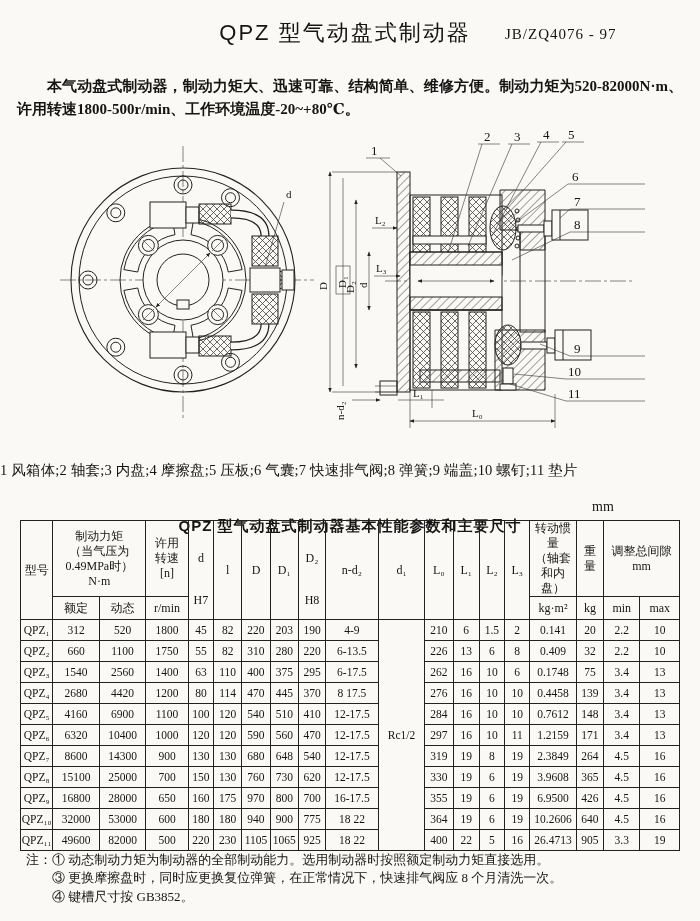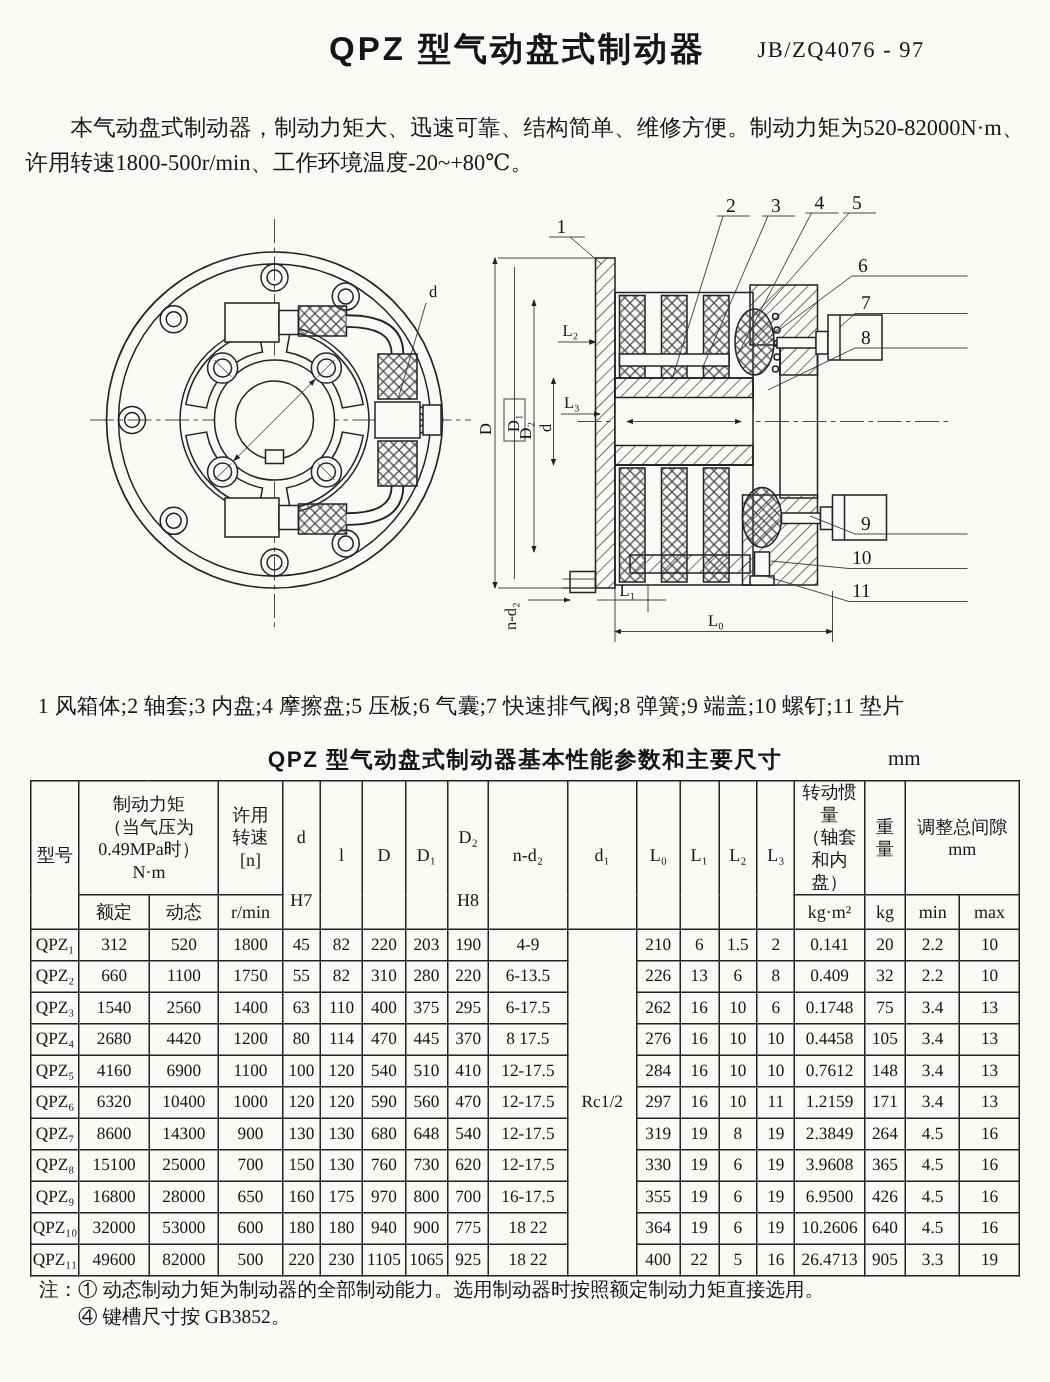--- a/index.html
+++ b/index.html
@@ -3,37 +3,37 @@
 <meta charset="utf-8">
 <style>
   html,body{margin:0;padding:0;}
   .page{
     position:relative; width:700px; height:921px;
     background:#faf9f5; color:#151515; overflow:hidden;
     font-family:"Liberation Serif","DejaVu Serif",serif;
   }
   .doc-title{
     position:absolute; top:18px; left:150px; width:390px;
-    text-align:center; font-size:22px; font-weight:bold; letter-spacing:2px;
+    text-align:center; font-size:22px; font-weight:normal; letter-spacing:2px;
     font-family:"Liberation Sans","DejaVu Sans",sans-serif;
   }
   .std-code{
     position:absolute; top:26px; left:505px; font-size:15px; letter-spacing:1px;
   }
   .intro{
     position:absolute; top:60px; left:17px; width:666px;
-    font-size:15px; line-height:1.55; text-align:justify; text-indent:2em;
+    font-size:15px; line-height:1.55; text-align:justify; text-indent:2em;font-weight:bold;
   }
   .figure-svg{ position:absolute; top:118px; left:0; }
   .parts-line{
     position:absolute; top:461px; left:0; width:628px;
-    text-align:center; font-size:14.5px; letter-spacing:0.2px;
+    font-size:14.5px; letter-spacing:0.2px;
   }
   .tbl-title{
-    position:absolute; top:497px; left:70px; width:560px; text-align:center;
+    position:absolute; top:517px; left:70px; width:560px; text-align:center;
     font-size:15px; font-weight:bold; letter-spacing:1px;
     font-family:"Liberation Sans","DejaVu Sans",sans-serif;
   }
   .tbl-unit{ position:absolute; top:499px; left:592px; font-size:14px; }
   table.spec{
     position:absolute; top:520px; left:20px; width:660px;
     border-collapse:collapse; table-layout:fixed;
     font-size:12px; line-height:1.25;
   }
   table.spec th, table.spec td{
@@ -430,21 +430,21 @@
           <td>114</td>
           <td>470</td>
           <td>445</td>
           <td>370</td>
           <td>8  17.5</td>
           <td>276</td>
           <td>16</td>
           <td>10</td>
           <td>10</td>
           <td>0.4458</td>
-          <td>105</td>
+          <td>139</td>
           <td>3.4</td>
           <td>13</td>
         </tr>
         <tr>
           <td>QPZ₅</td>
           <td>4160</td>
           <td>6900</td>
           <td>1100</td>
           <td>100</td>
           <td>120</td>
@@ -579,16 +579,17 @@
           <td>26.4713</td>
           <td>905</td>
           <td>3.3</td>
           <td>19</td>
         </tr>
       </tbody>
   </table>
 
   <div class="notes">
     <div class="note">注：① 动态制动力矩为制动器的全部制动能力。选用制动器时按照额定制动力矩直接选用。</div>
+    <div class="note note-sub">③ 更换摩擦盘时，同时应更换复位弹簧，在正常情况下，快速排气阀应 8 个月清洗一次。</div>
     <div class="note note-sub">④ 键槽尺寸按 GB3852。</div>
   </div>
 
 </div>
 
 </body></html>

